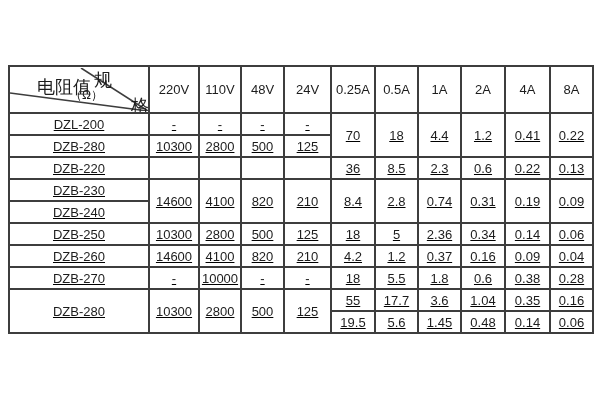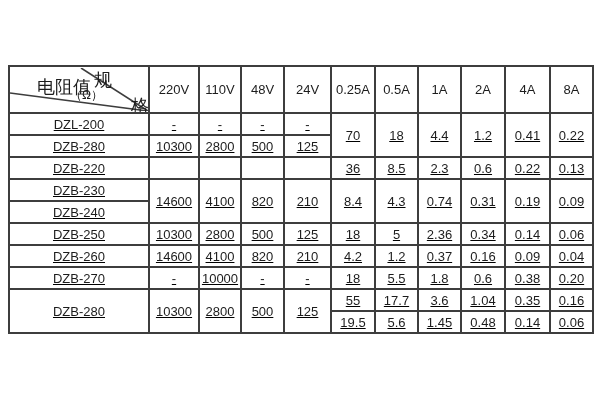--- a/index.html
+++ b/index.html
@@ -141,21 +141,21 @@
       <td>0.13</td>
     </tr>
 
     <tr class="data">
       <td>DZB-230</td>
       <td rowspan="2">14600</td>
       <td rowspan="2">4100</td>
       <td rowspan="2">820</td>
       <td rowspan="2">210</td>
       <td rowspan="2">8.4</td>
-      <td rowspan="2">4.3</td>
+      <td rowspan="2">2.8</td>
       <td rowspan="2">0.74</td>
       <td rowspan="2">0.31</td>
       <td rowspan="2">0.19</td>
       <td rowspan="2">0.09</td>
     </tr>
 
     <tr class="data">
       <td>DZB-240</td>
     </tr>
 
@@ -191,21 +191,21 @@
       <td>DZB-270</td>
       <td>-</td>
       <td>10000</td>
       <td>-</td>
       <td>-</td>
       <td>18</td>
       <td>5.5</td>
       <td>1.8</td>
       <td>0.6</td>
       <td>0.38</td>
-      <td>0.20</td>
+      <td>0.28</td>
     </tr>
 
     <tr class="data">
       <td class="vt" rowspan="2">DZB-280</td>
       <td class="vt" rowspan="2">10300</td>
       <td class="vt" rowspan="2">2800</td>
       <td class="vt" rowspan="2">500</td>
       <td class="vt" rowspan="2">125</td>
       <td>55</td>
       <td>17.7</td>

